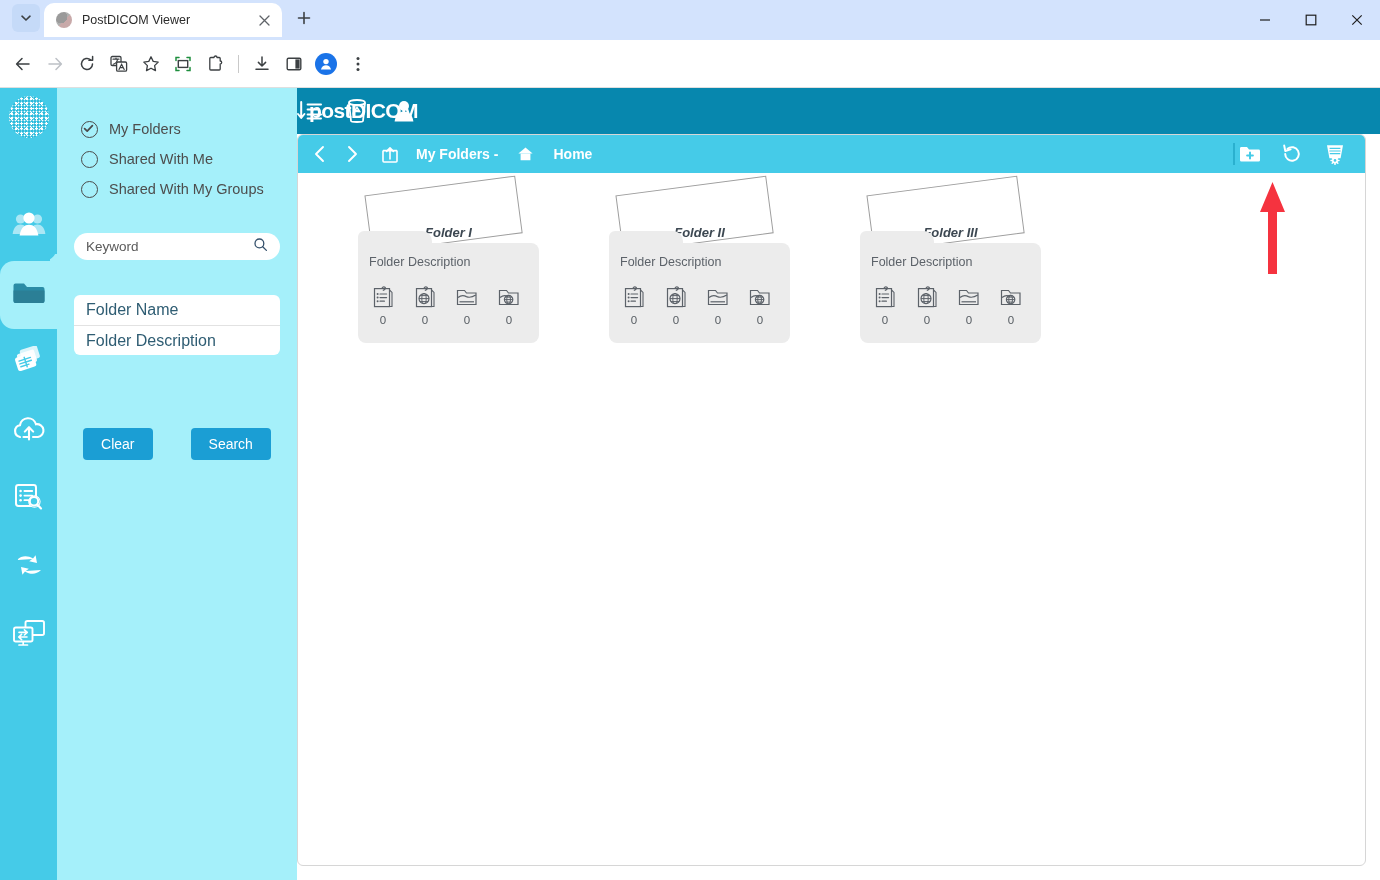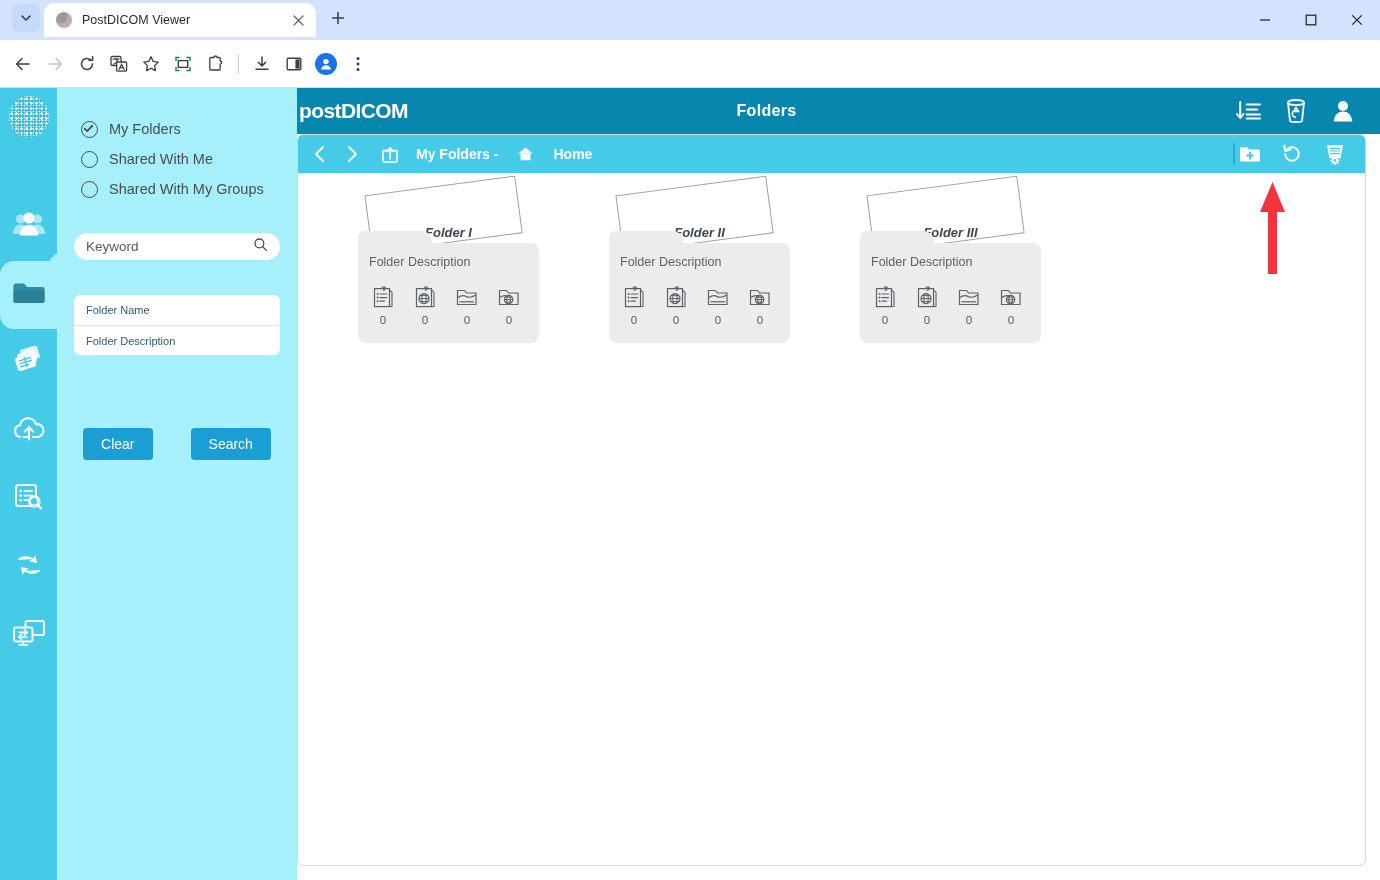--- a/index.html
+++ b/index.html
@@ -13,21 +13,21 @@
   
   .browser { width: 1380px; height: 880px; position: relative;
              background: #d3e3fd; display: flex; flex-direction: column; }
 
   .titlebar { height: 40px; display: flex; align-items: flex-end; position: relative;
               background: #d3e3fd; padding-left: 6px; }
   .tabstrip-left { display: flex; align-items: center; height: 40px; }
   .chev-btn { width: 28px; height: 28px; margin: 0 4px 5px 6px; border-radius: 6px;
               background: #c5daf8; display: flex; align-items: center; justify-content: center;
               cursor: pointer; }
-  .tab { height: 34px; width: 272px; background: #ffffff; border-radius: 10px 10px 0 0;
+  .tab { height: 34px; width: 238px; background: #ffffff; border-radius: 10px 10px 0 0;
          display: flex; align-items: center; padding: 0 8px 0 12px; position: relative;
          cursor: pointer; }
   .tab-favicon { width: 16px; height: 16px; border-radius: 50%;
                  background:
                    radial-gradient(circle at 30% 30%, #9a9a9a 0 40%, transparent 41%),
                    linear-gradient(135deg,#b0b0b0 0 50%, #c8a9a9 50% 100%);
                  flex: none; }
   .tab-title { font-size: 12.5px; color: #2b2b2b; margin-left: 10px; flex: 1;
                white-space: nowrap; overflow: hidden; }
   .tab-close { width: 20px; height: 20px; display: flex; align-items: center;
@@ -82,38 +82,38 @@
                   border: 1.9px solid #4a4a4a; flex: none; position: relative;
                   background: transparent; }
   .radio-label { font-size: 14.5px; color: #4d4d4d; margin-left: 11px; }
   .keyword-box { margin: 29px 17px 0 17px; height: 27px; background: #ffffff;
                  border-radius: 14px; display: flex; align-items: center;
                  padding: 0 12px; cursor: text; }
   .keyword-ph { font-size: 13.5px; color: #5a5a5a; flex: 1; }
   .fields { margin: 35px 17px 0 17px; background: #ffffff; border-radius: 6px;
             overflow: hidden; }
   .field { height: 30px; display: flex; align-items: center; padding: 0 12px;
-           font-size: 11px; color: #2f5d73; cursor: text; }
+           font-size: 16px; color: #2f5d73; cursor: text; }
   .field + .field { border-top: 1px solid #e2e2e2; }
   .btn-row { margin-top: 73px; display: flex; justify-content: center; gap: 38px; }
   .btn { background: #1b9ed4; color: #ffffff; font-size: 14px; border: none;
          border-radius: 4px; padding: 8px 18px; cursor: pointer;
          font-family: "Liberation Sans", sans-serif; }
 
   
   .main { flex: 1; display: flex; flex-direction: column; background: #ffffff;
           position: relative; }
   .app-header { height: 46px; background: #0787ae; display: flex; align-items: center;
                 position: absolute; top: 0; left: 0; right: 0; z-index: 5; }
   .app-title { flex: 1; text-align: center; color: #ffffff; font-size: 16px;
                font-weight: bold; letter-spacing: .3px; }
   .hdr-icons { display: flex; align-items: center; gap: 22px; padding-right: 24px; }
   .hdr-icon { cursor: pointer; display: flex; align-items: center; }
   .brand { width: 263px; color: #ffffff; font-size: 21px; font-weight: bold;
-           letter-spacing: -0.6px; padding-left: 2px; text-align: right; }
+           letter-spacing: -0.6px; padding-left: 12px; text-align: right; }
 
   .content-wrap { position: absolute; top: 46px; left: 0; right: 0; bottom: 0;
                   padding: 0 14px 14px 0; }
   .content-card { height: 100%; background: #ffffff; border: 1px solid #d6d6d6;
                   border-radius: 6px; display: flex; flex-direction: column; overflow: hidden; }
   .crumbbar { height: 38px; background: #45cbe8; display: flex; align-items: center;
               padding: 0 8px 0 14px; flex: none; }
   .crumb-nav { display: flex; align-items: center; gap: 16px; }
   .nav-chev { cursor: pointer; display: flex; }
   .upbtn { margin-left: 20px; cursor: pointer; display: flex; }
@@ -642,21 +642,20 @@
                   </div>
                 </div>
               </div>
             </div>
 
           </div>
         </div>
       </div>
 
       <div class="app-header">
-        <div class="app-title">Folders</div>
         <div class="hdr-icons">
           <span class="hdr-icon">
             <svg width="26" height="24" viewBox="0 0 26 24">
               <path d="M4.2 3 V18.6 M1 15 L4.2 19 L7.4 15" fill="none" stroke="#ffffff" stroke-width="2" stroke-linecap="round" stroke-linejoin="round"></path>
               <path d="M10.6 5.4 H24 M10.6 10.4 H21.4 M10.6 15.4 H24 M10.6 19.6 H24" stroke="#ffffff" stroke-width="2" stroke-linecap="round"></path>
             </svg>
           </span>
           <span class="hdr-icon">
             <svg width="24" height="26" viewBox="0 0 24 26">
               <ellipse cx="12" cy="4.6" rx="8" ry="2.6" fill="none" stroke="#ffffff" stroke-width="1.8"></ellipse>

